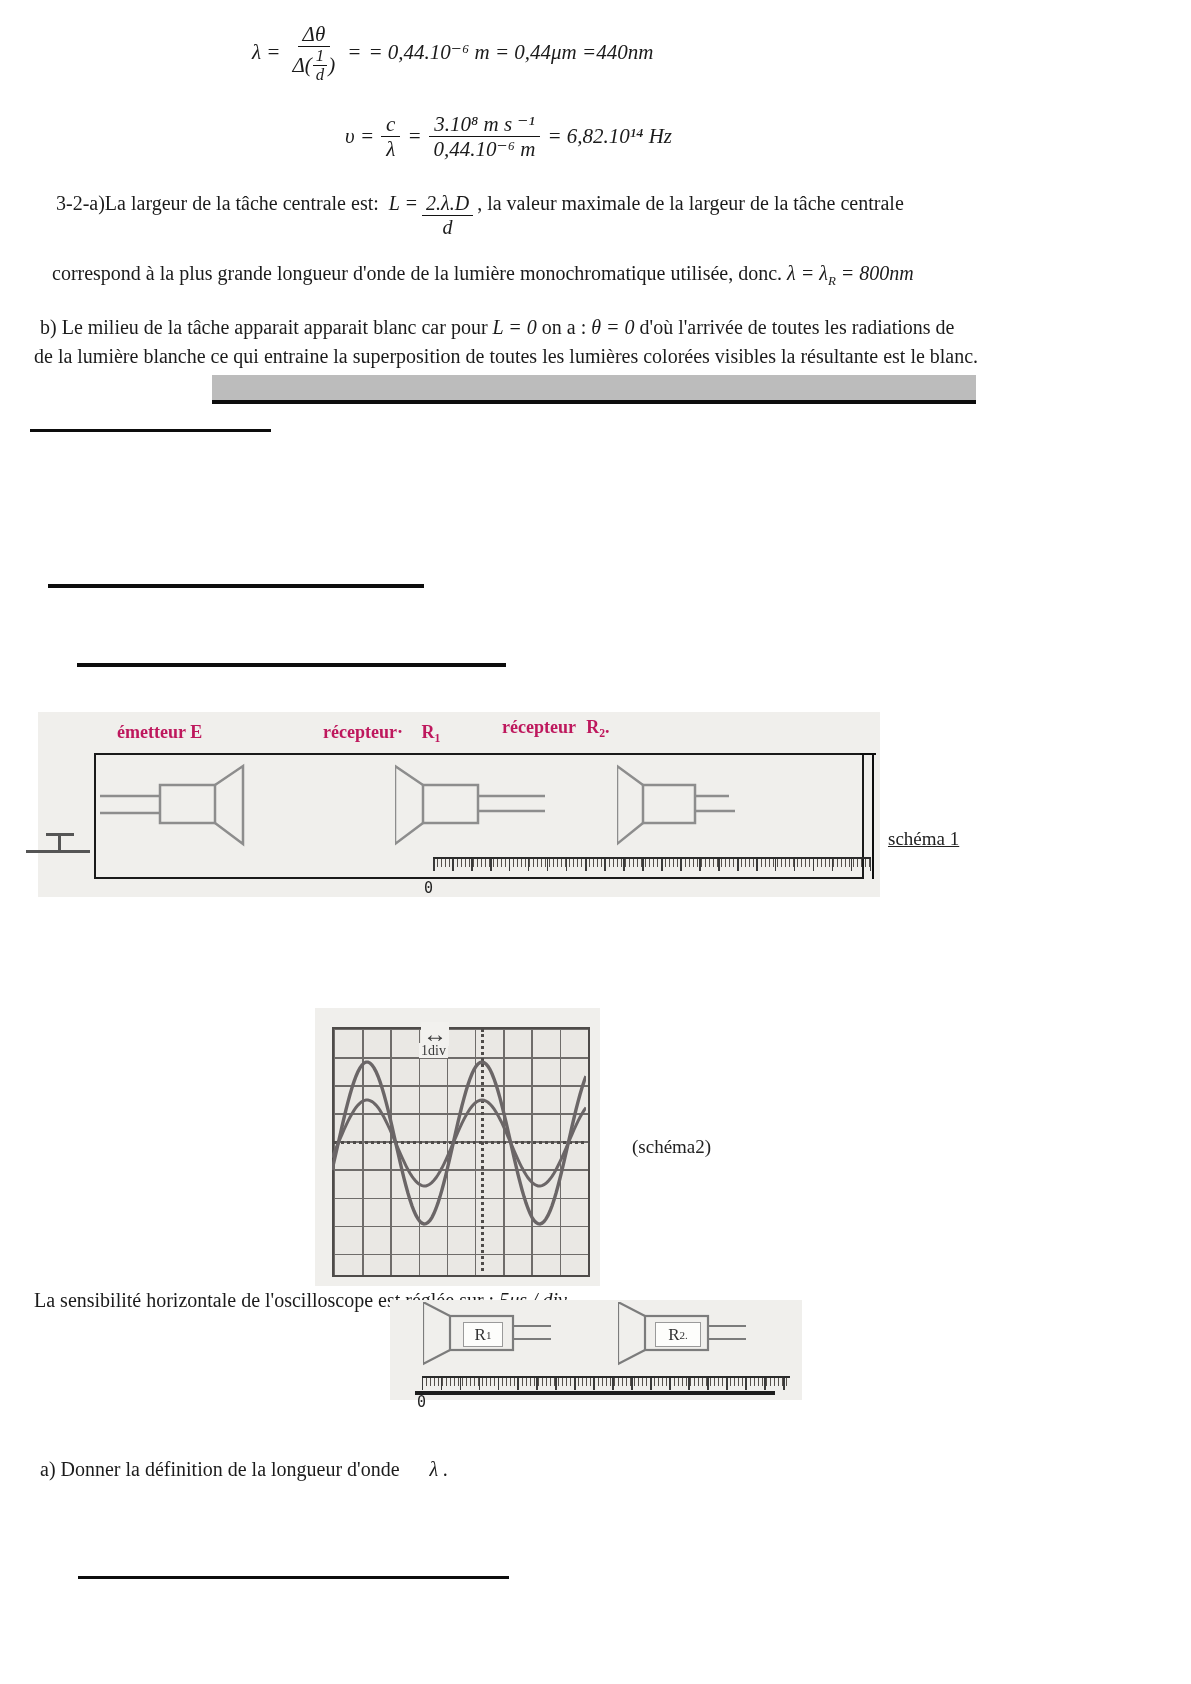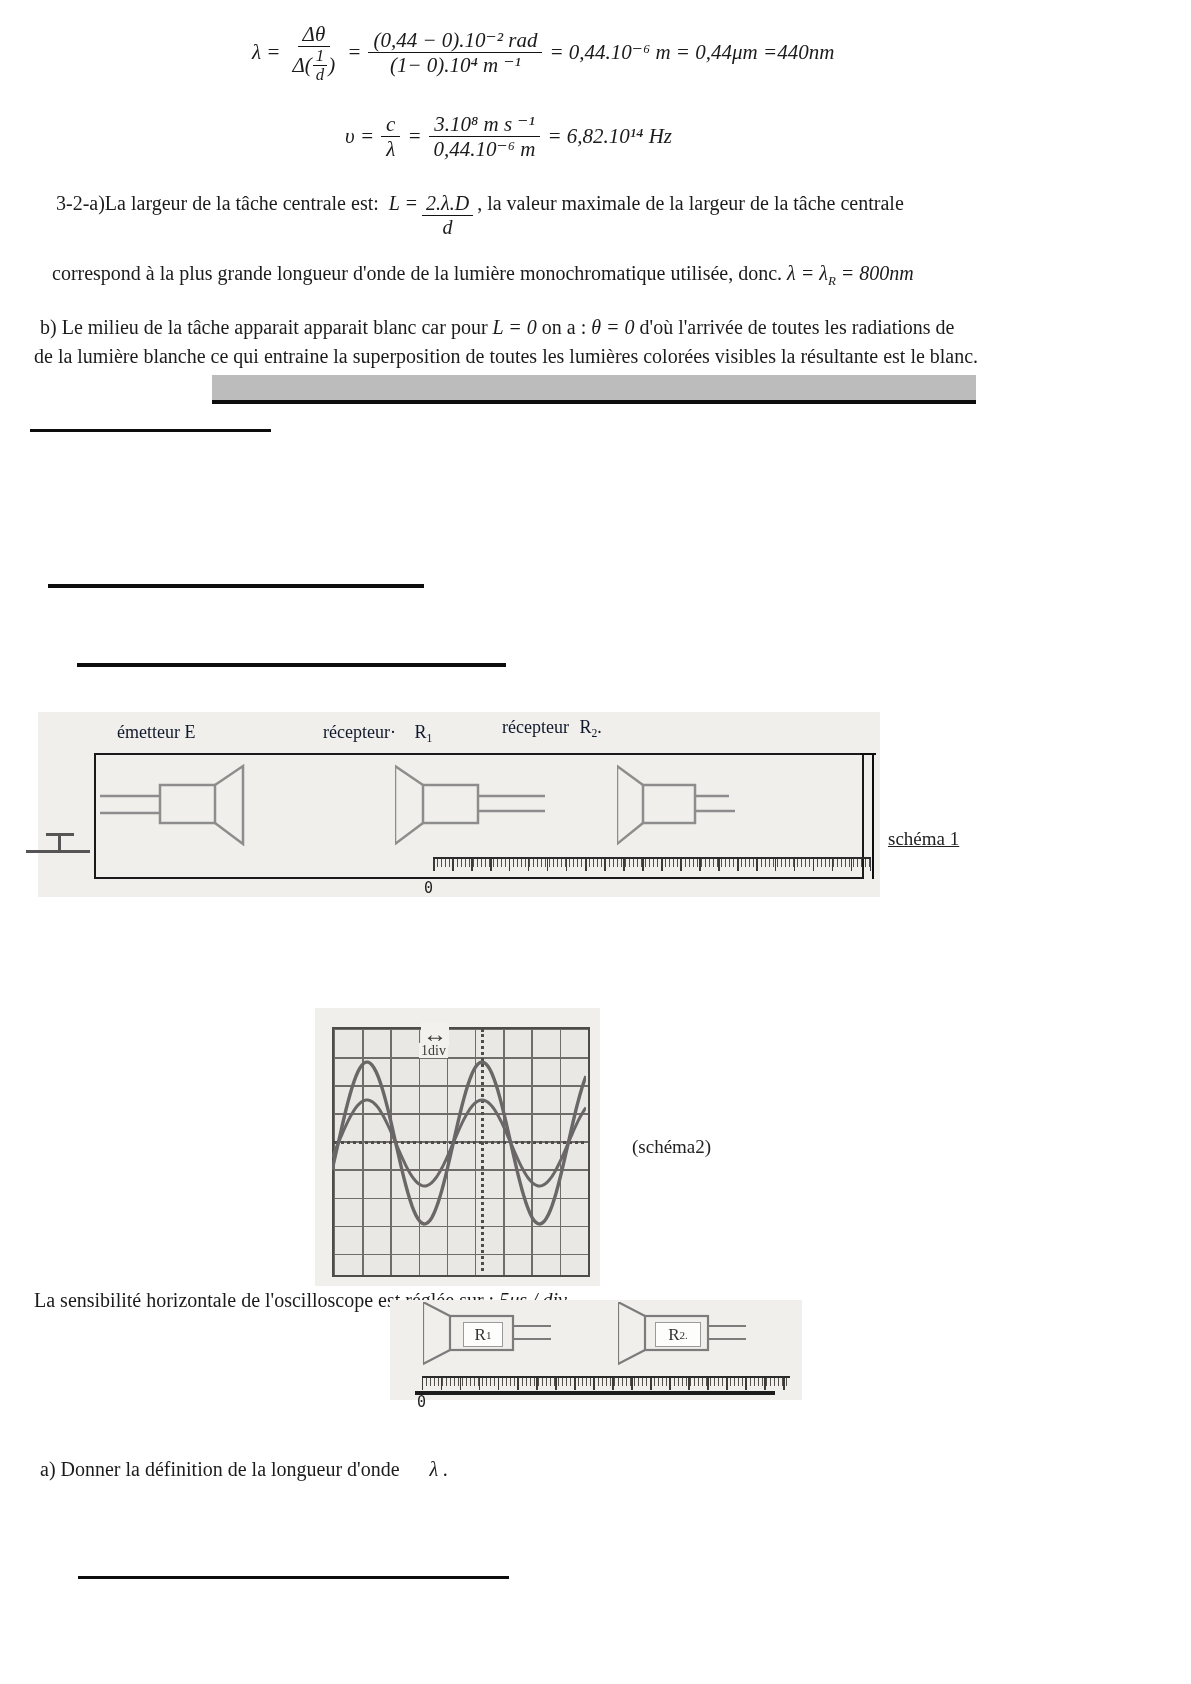--- a/index.html
+++ b/index.html
@@ -19,21 +19,21 @@
   .inline-frac{display:inline-flex;flex-direction:column;align-items:center;vertical-align:middle;font-style:italic;line-height:1.15;margin:0 4px;}
   .inline-frac .num{border-bottom:1.5px solid #141414;padding:0 4px;}
   .inline-frac .den{padding:0 4px;}
   sub.s{font-size:0.65em;vertical-align:-0.35em;}
   
   .rule{position:absolute;background:#0d0d0d;}
   .graybar{position:absolute;background:#bcbcbc;}
   
   .backdrop{position:absolute;background:#f0efec;}
   .s1box{position:absolute;border:2px solid #1a1a1a;background:transparent;}
-  .diagram-label{position:absolute;font-size:18px;color:#0f172a;}
+  .diagram-label{position:absolute;font-size:18px;color:#be185d;font-weight:bold;}
   .ruler{position:absolute;border-top:2px solid #2a2a2a;
      background:
        repeating-linear-gradient(to right,#3a3a3a 0 1.5px,transparent 1.5px 19px) left top/100% 12px no-repeat,
        repeating-linear-gradient(to right,#55504c 0 1px,transparent 1px 4px) left top/100% 8px no-repeat;}
   .heavyline{position:absolute;background:#1c1c1c;}
   .zero{position:absolute;font-size:15px;color:#222;font-family:"DejaVu Sans Mono",monospace;}
   
   .scope-grid{position:absolute;background-color:#eae8e4;
      background-image:
        repeating-linear-gradient(to right,#6f6c6a 0 1.5px,transparent 1.5px 28.2px),
@@ -58,24 +58,20 @@
       <span class="den">
         <span>Δ(</span>
         <span class="minifrac">
           <span class="mnum">1</span>
           <span class="mden">d</span>
         </span>
         <span>)</span>
       </span>
     </span>
     <span>=</span>
-    <span class="frac">
-      <span class="num">(0,44 − 0).10⁻² rad</span>
-      <span class="den">(1− 0).10⁴ m ⁻¹</span>
-    </span>
     <span>= 0,44.10⁻⁶ m  = 0,44μm  =440nm</span>
   </div>
 
   <div class="abs formula" style="left:345px;top:112px;">
     <span>υ =</span>
     <span class="frac">
       <span class="num">c</span>
       <span class="den">λ</span>
     </span>
     <span>=</span>

